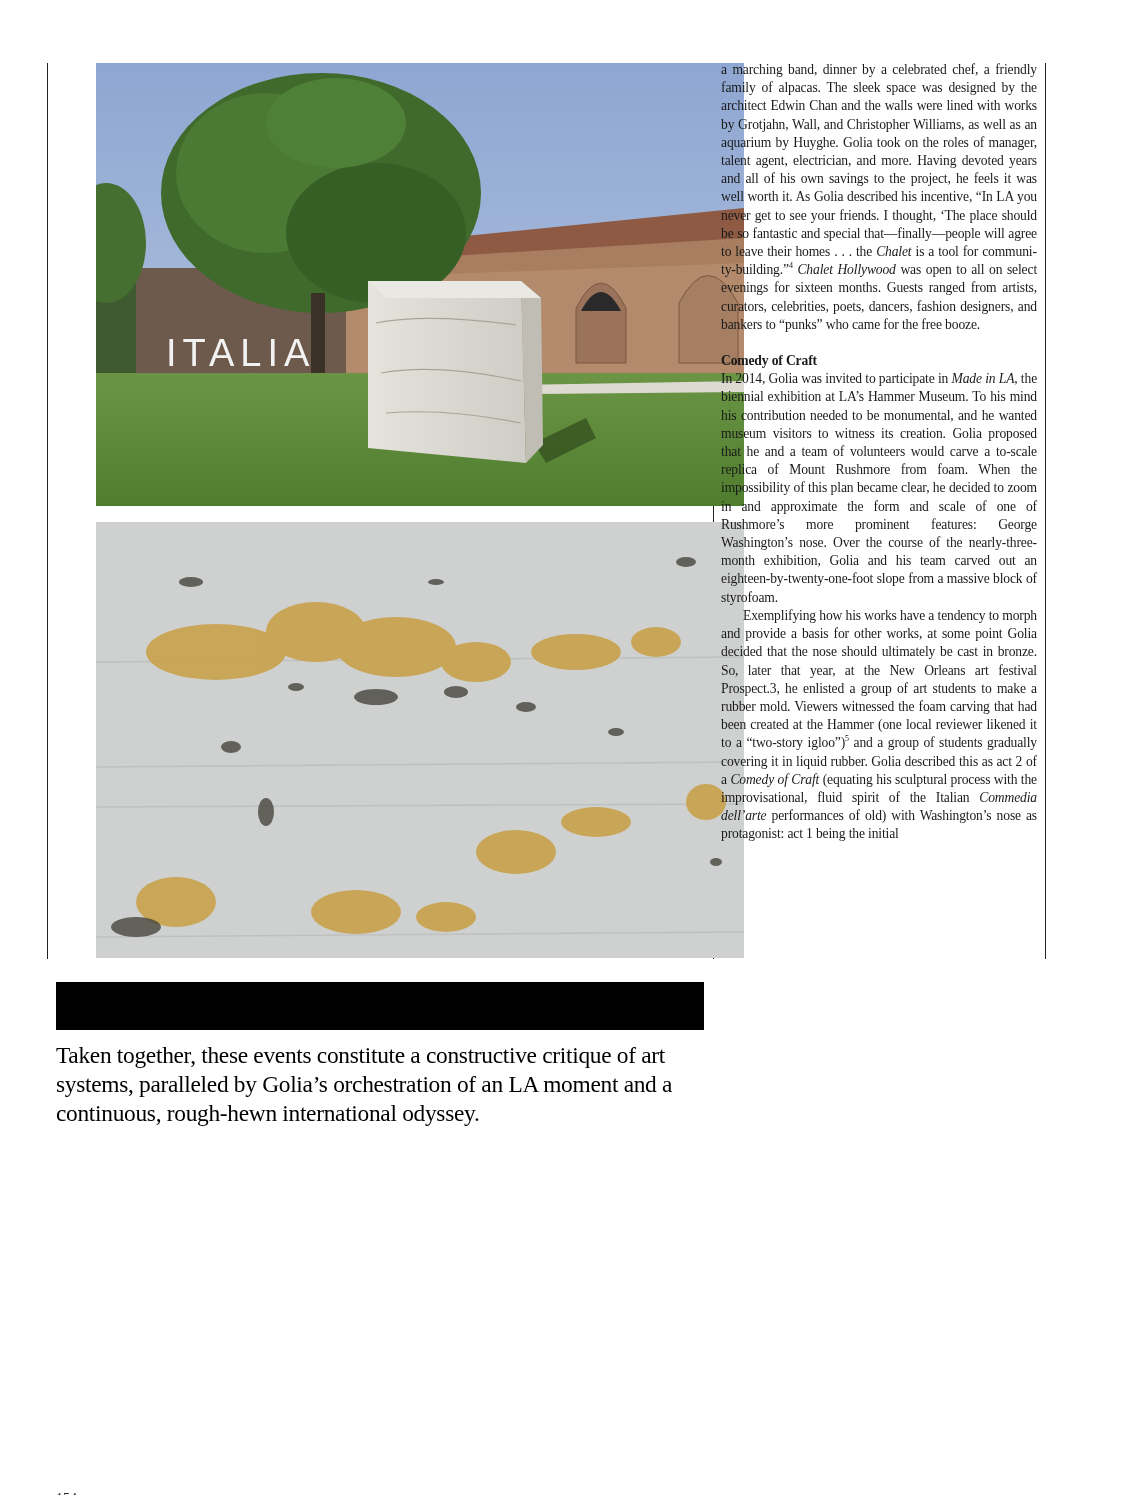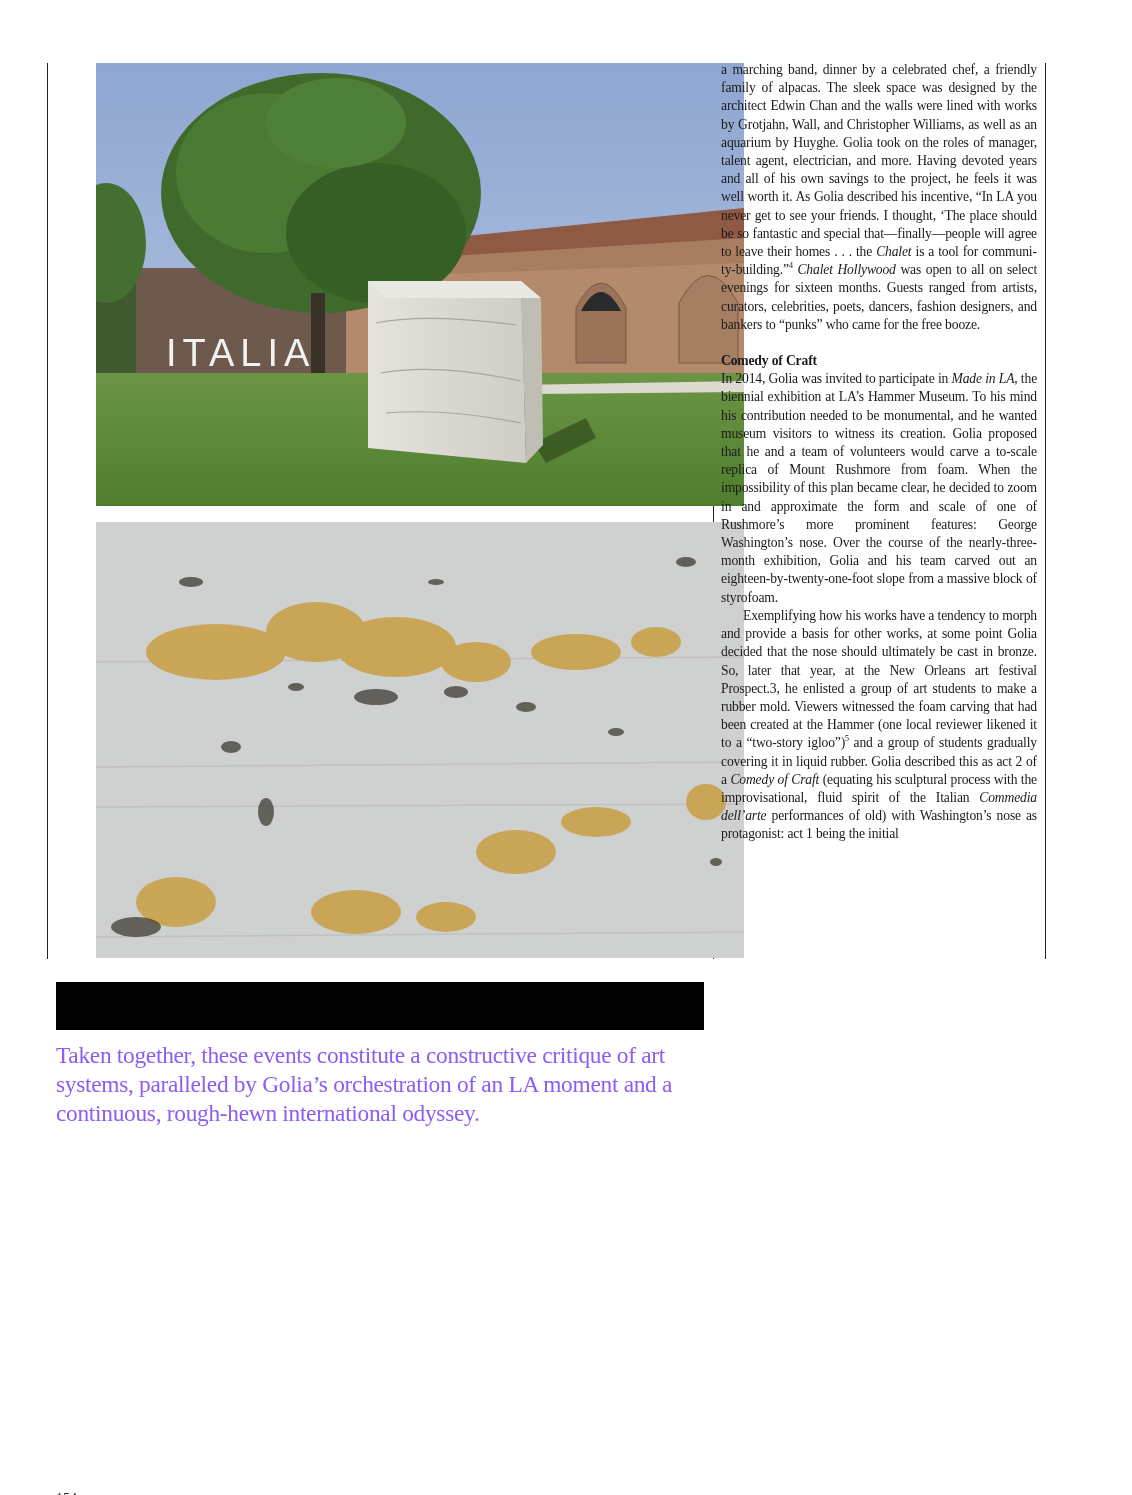--- a/index.html
+++ b/index.html
@@ -20,21 +20,21 @@
                  hyphens: manual; letter-spacing: -0.15px; }
   #text-column p { margin: 0; }
   #text-column p.indent { text-indent: 22px; }
   #text-column .subhead { font-weight: bold; margin-top: 18px; }
   #text-column i { }
   sup { font-size: 8px; line-height: 0; vertical-align: super; }
 
   #black-bar { position: absolute; left: 56px; top: 982px; width: 648px; height: 48px; background: #000; }
   #pull-quote { position: absolute; left: 56px; top: 1041px; width: 660px;
                 font-family: "Liberation Serif", "DejaVu Serif", serif;
-                font-size: 23.4px; line-height: 29px; color: #8b5cf6; letter-spacing: -0.3px; margin: 0; }
+                font-size: 23.4px; line-height: 29px; color: #000000; letter-spacing: -0.3px; margin: 0; }
   #page-number { position: absolute; left: 56px; top: 1447px; font-size: 14px; color: #222; margin-top: 44px; }
 </style>
 </head>
 <body>
 
 <div class="rule" id="rule-left"></div>
 <div class="rule" id="rule-mid"></div>
 <div class="rule" id="rule-right"></div>
 
 <div class="photo" id="photo-top">

